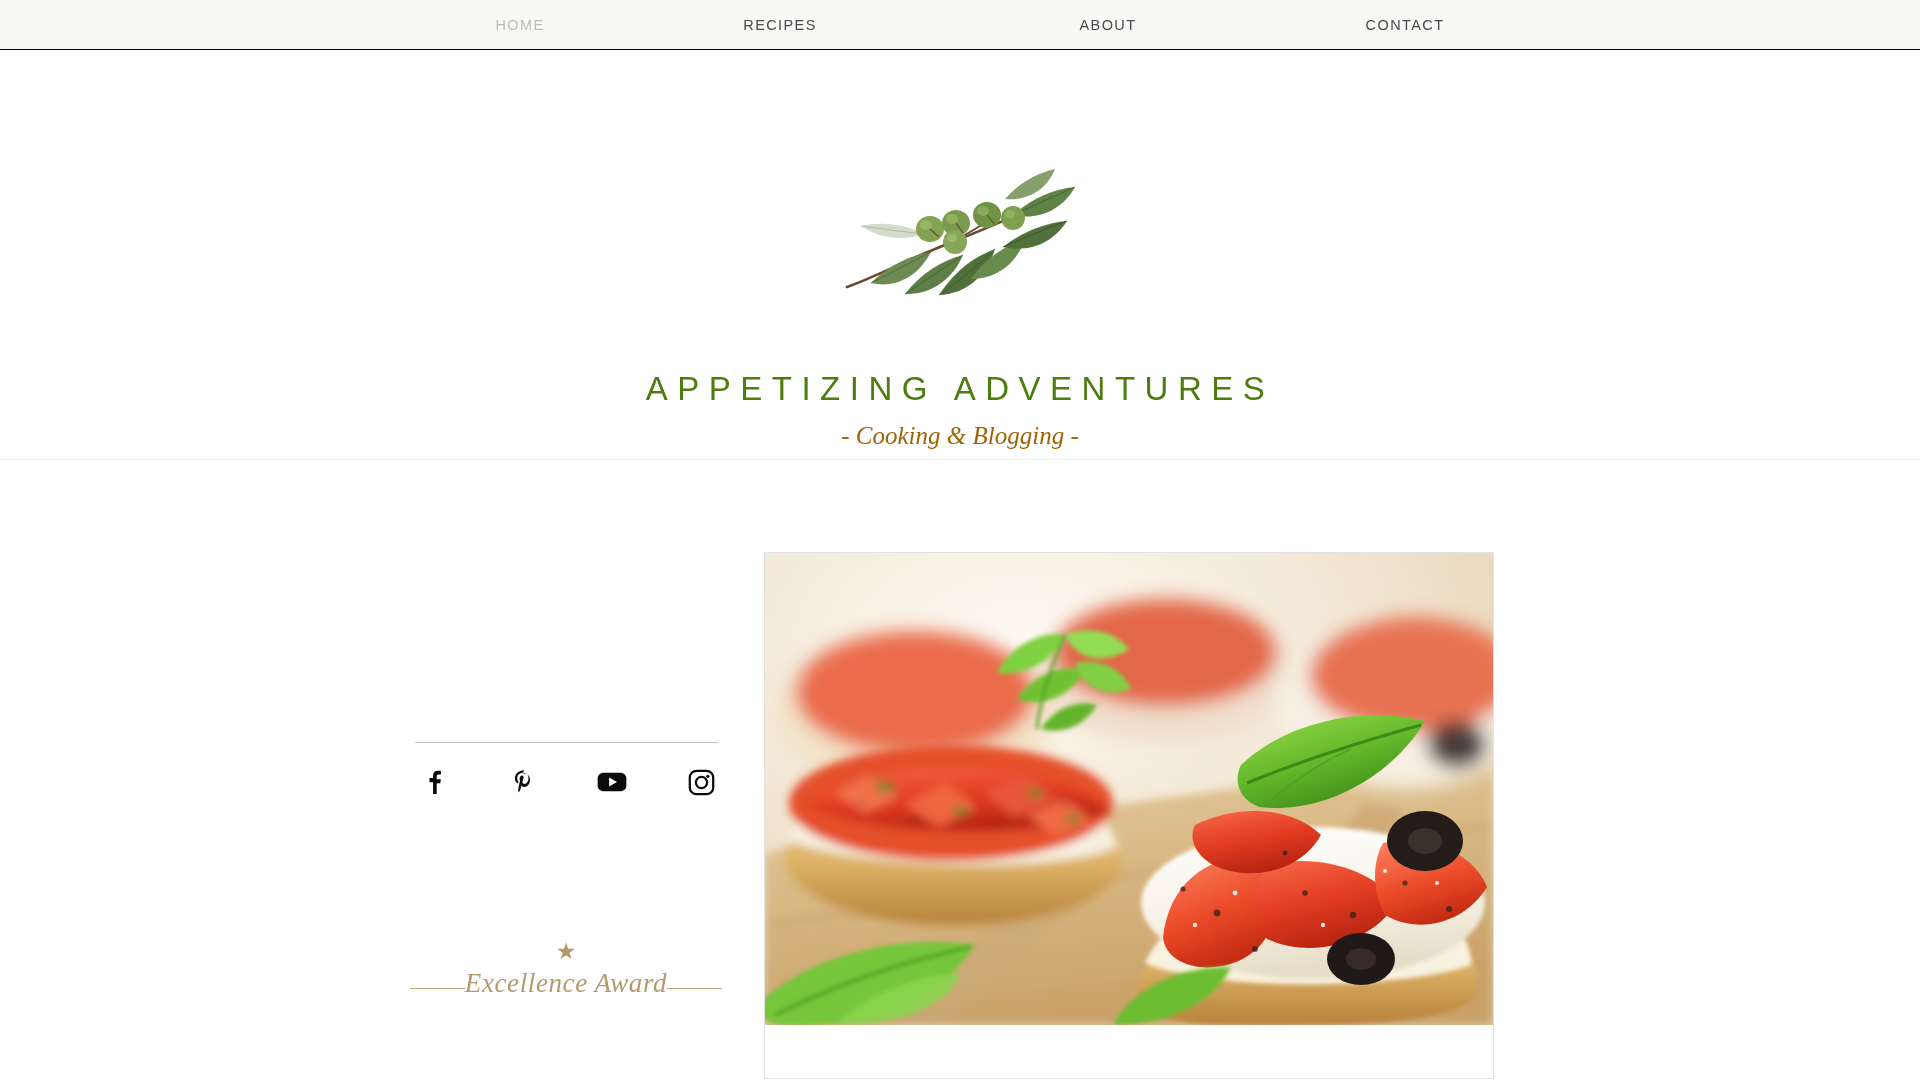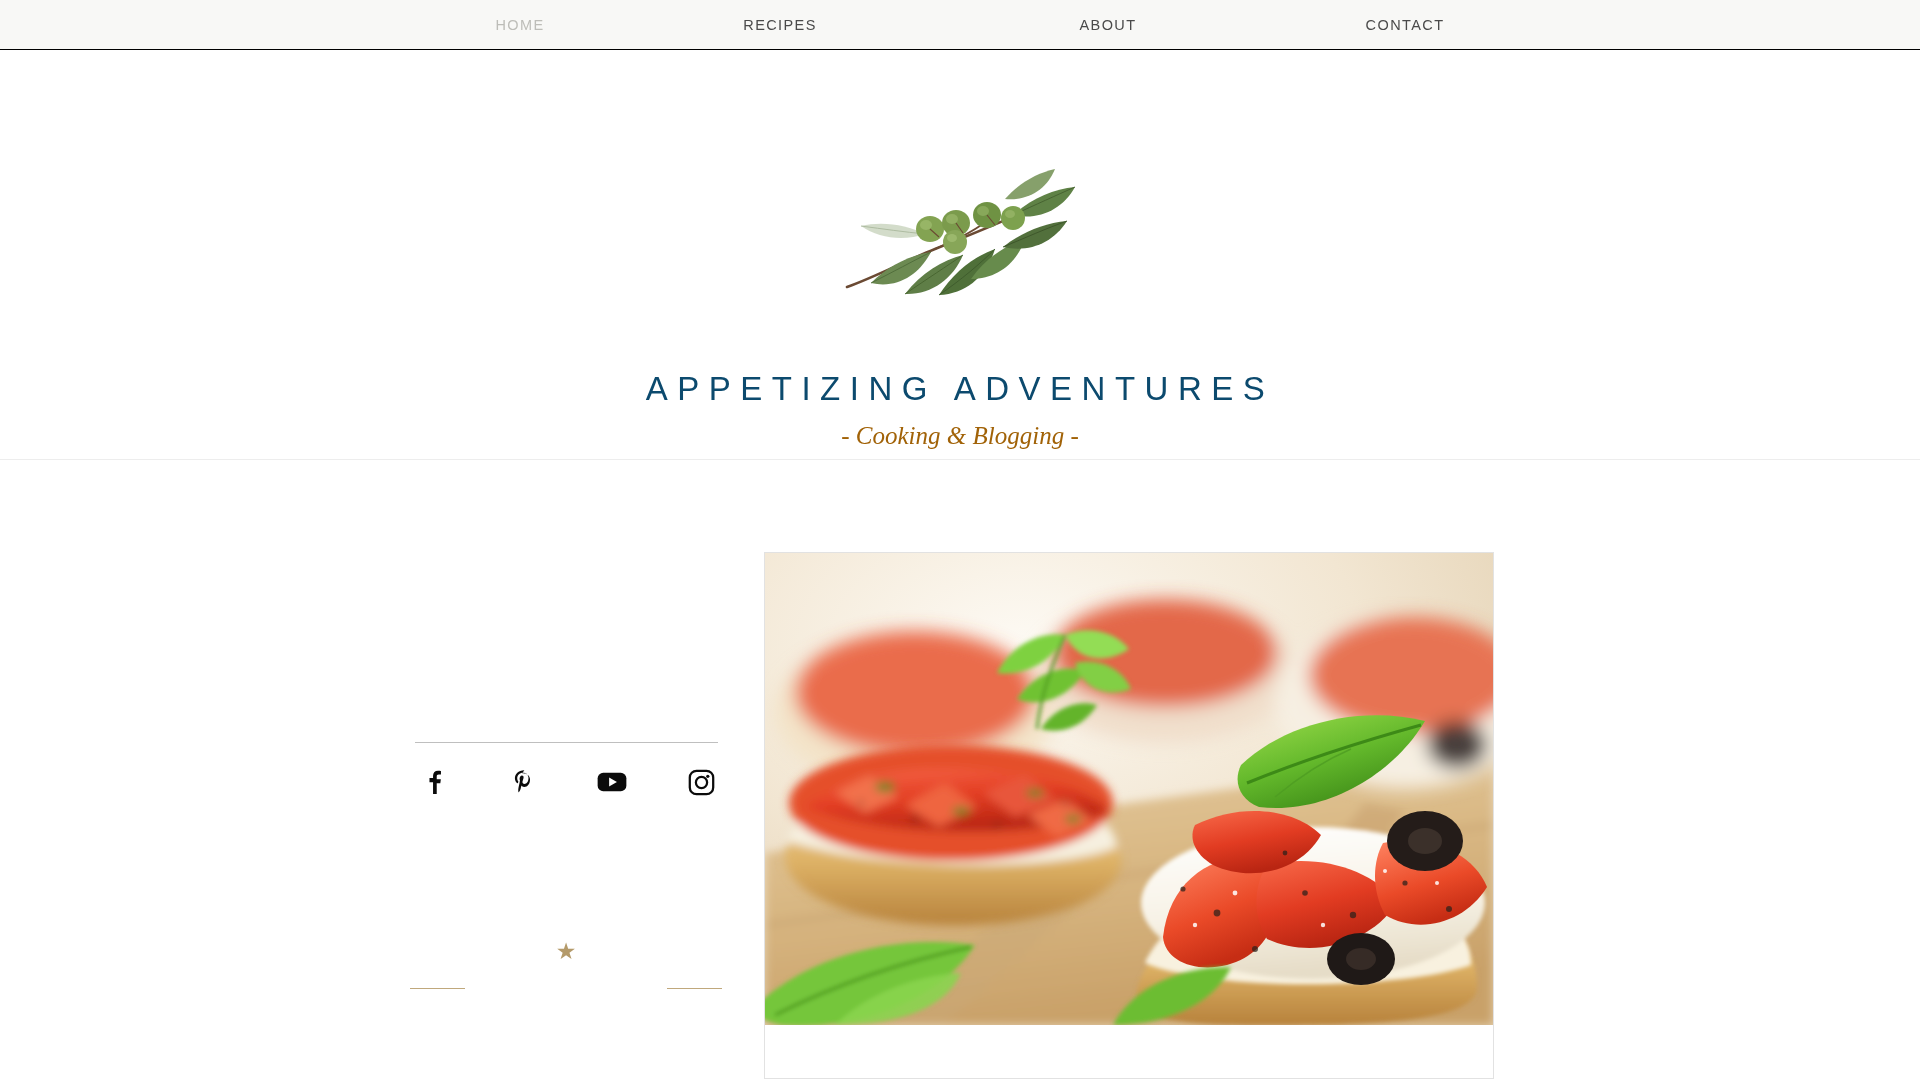--- a/index.html
+++ b/index.html
@@ -63,21 +63,21 @@
   .site-title {
     position: absolute;
     top: 320px;
     left: 0;
     width: 1920px;
     text-align: center;
     font-family: "Liberation Sans", sans-serif;
     font-size: 33px;
     font-weight: 400;
     letter-spacing: 9.5px;
-    color: #0c4a6e;
+    color: #4d7c0f;
     white-space: nowrap;
   }
   .site-tagline {
     position: absolute;
     top: 372px;
     left: 0;
     width: 1920px;
     text-align: center;
     font-family: "Liberation Serif", serif;
     font-style: italic;
@@ -319,20 +319,21 @@
         <circle cx="12" cy="12" r="5" fill="none" stroke="#0b0b0b" stroke-width="2"></circle>
         <circle cx="17.6" cy="6.5" r="1.45" fill="#0b0b0b"></circle>
       </svg>
     </a>
   </div>
 
   <div class="award">
     <div class="award-star">★</div>
     <div class="award-line left"></div>
     <div class="award-line right"></div>
+    <div class="award-text">Excellence Award</div>
   </div>
 
   <div class="photo-card">
     <div class="photo">
       <svg viewBox="0 0 728 472" xmlns="http://www.w3.org/2000/svg" preserveAspectRatio="xMidYMid slice">
         <defs>
           <radialGradient id="bg1" cx="35%" cy="20%" r="85%">
             <stop offset="0%" stop-color="#fdfaf4"></stop>
             <stop offset="55%" stop-color="#f2e6d2"></stop>
             <stop offset="100%" stop-color="#e2cfaf"></stop>

